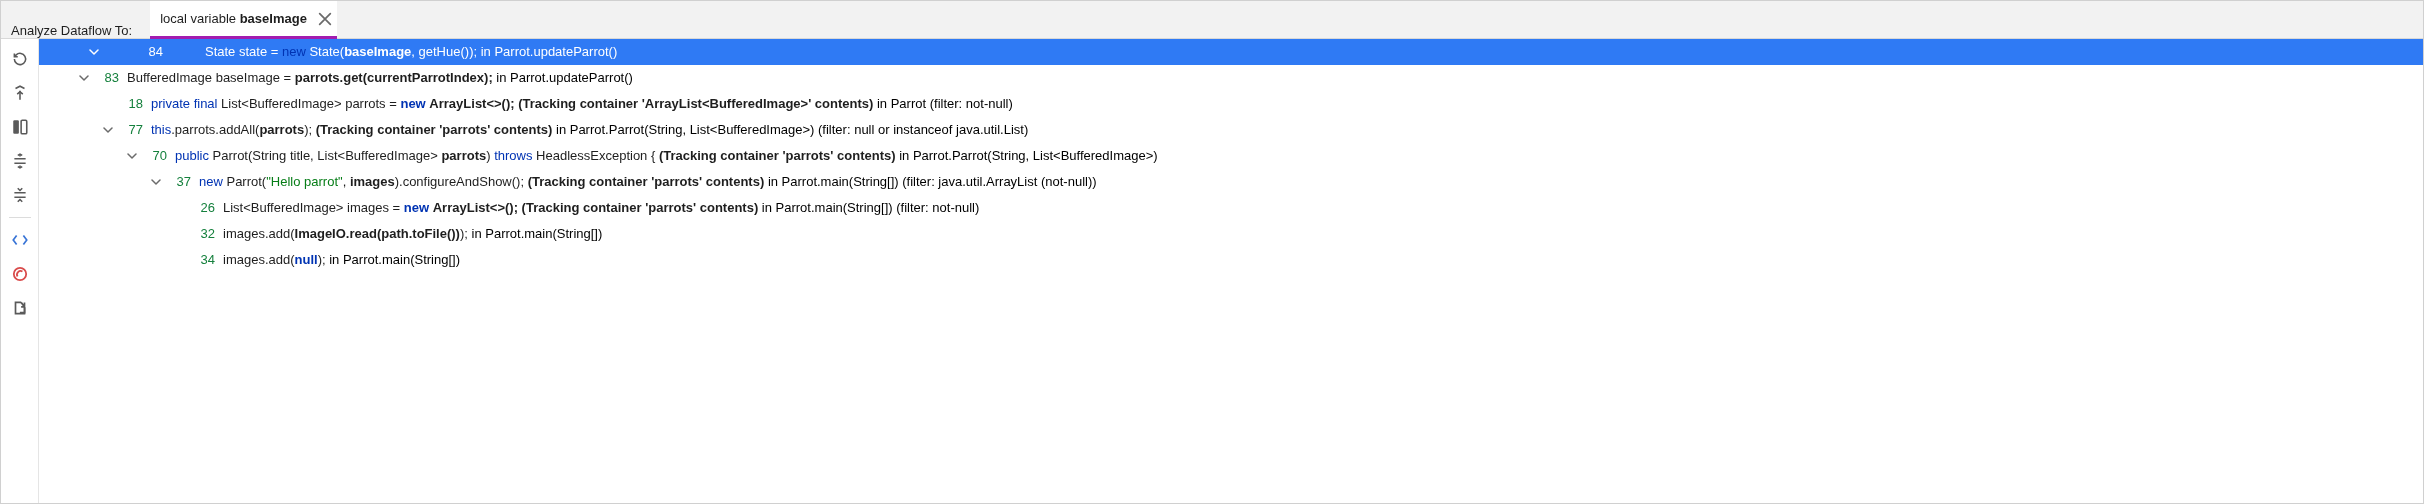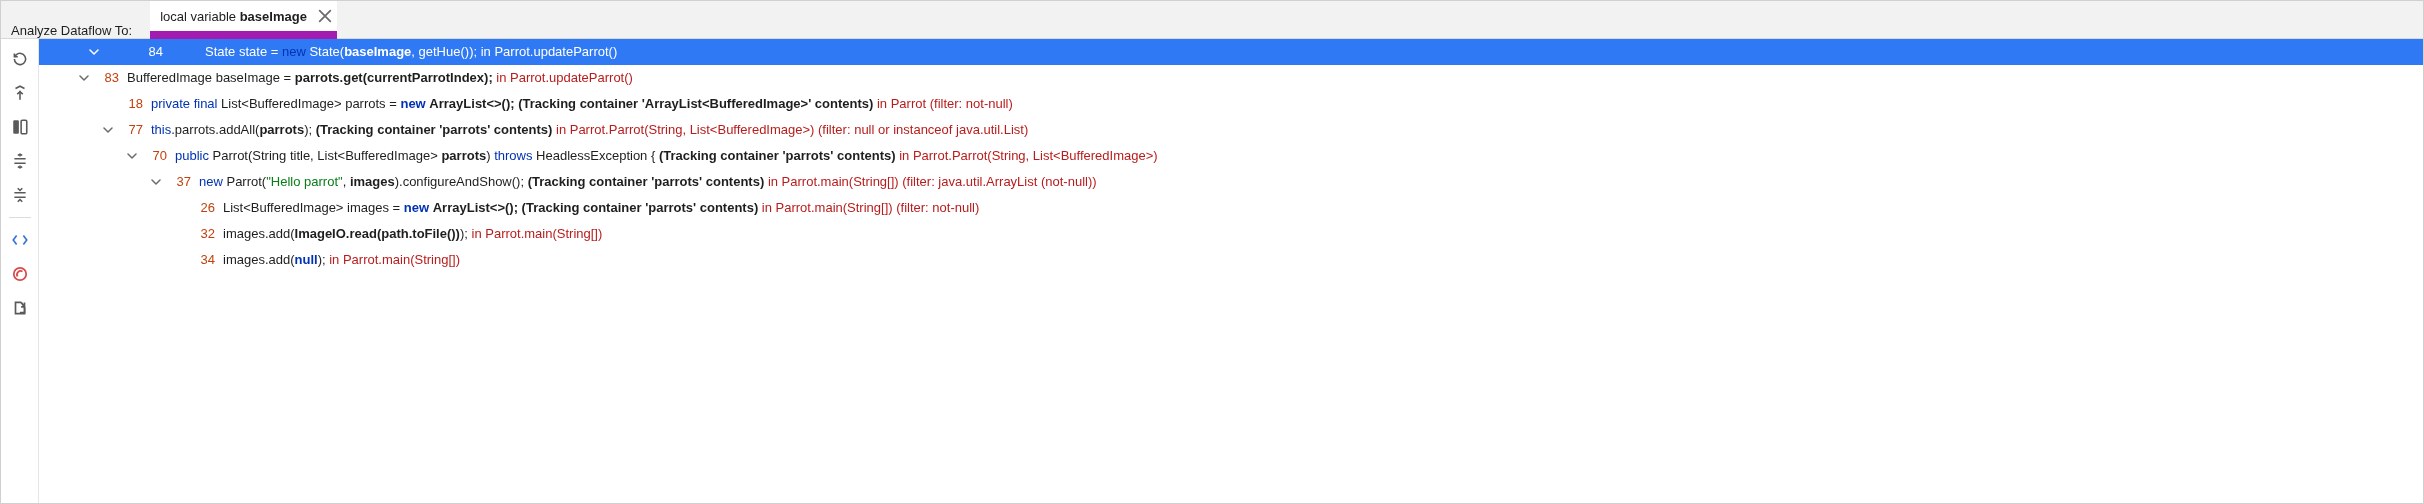--- a/index.html
+++ b/index.html
@@ -24,21 +24,21 @@
     font-size: 13px;
   }
   .header-title { color: #1e1e1e; }
   .tab {
     display: flex;
     align-items: center;
     gap: 10px;
     padding: 0 4px 0 10px;
     height: 38px;
     background: #fff;
-    border-bottom: 8px solid #a21caf;
+    border-bottom: 3px solid #a21caf;
     margin-bottom: -1px;
   }
   .tab-prefix { color: #1e1e1e; }
   .tab-bold { font-weight: 700; }
   .tab-close {
     width: 16px; height: 16px;
     display: flex; align-items: center; justify-content: center;
     color: #6b6b6b; font-size: 12px;
     cursor: pointer;
   }
@@ -92,30 +92,30 @@
     display: inline-flex; align-items: center; justify-content: center;
     margin-right: 2px;
     color: #6b6b6b;
     flex-shrink: 0;
   }
   .caret svg { width: 10px; height: 10px; }
   .row.selected .caret { color: #fff; }
   .indent { display: inline-block; flex-shrink:0; }
   .ln {
     display: inline-block;
-    color: #c2410c;
+    color: #15803d;
     text-align: right;
     min-width: 26px;
     margin-right: 8px;
   }
   .code { font-family: -apple-system, BlinkMacSystemFont, "Segoe UI", Arial, sans-serif; }
   .kw { color: #0033b3; }
   .b { font-weight: 700; }
   .str { color: #067d17; }
-  .ctx { color: #b91c1c; }
+  .ctx { color: #000000; }
   .code span { white-space: pre; }
 </style>
 </head>
 <body>
 
 <div class="header">
   <span class="header-title">Analyze Dataflow To:</span>
   <div class="tab">
     <span>
       <span class="tab-prefix">local variable </span><span class="tab-bold">baseImage</span>

